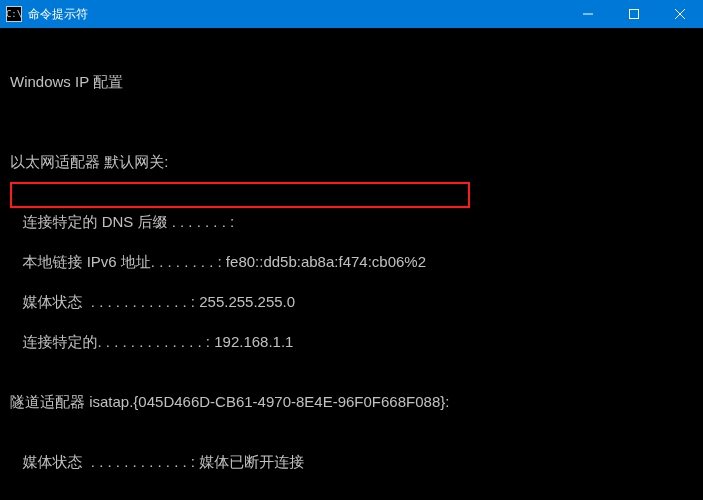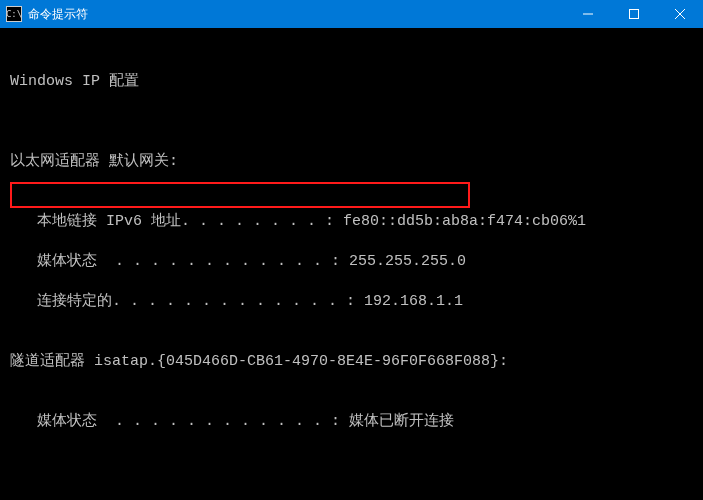--- a/index.html
+++ b/index.html
@@ -4,21 +4,21 @@
 <style>
   * { margin: 0; padding: 0; box-sizing: border-box; }
   html, body { width: 703px; height: 500px; overflow: hidden; font-family: "NSimSun", "SimSun", "Consolas", monospace; }
   .window { width: 703px; height: 500px; background: #000; display: flex; flex-direction: column; }
   .titlebar { height: 28px; background: #0078d7; display: flex; align-items: center; color: #fff; font-size: 12px; }
   .titlebar-icon { width: 16px; height: 16px; margin-left: 6px; margin-right: 6px; background: #000; border: 1px solid #ccc; display: inline-flex; align-items: center; justify-content: center; font-size: 9px; color:#ccc; }
   .titlebar-title { flex: 0 0 auto; }
   .titlebar-spacer { flex: 1 1 auto; }
   .winbtn { width: 46px; height: 28px; display: flex; align-items: center; justify-content: center; color: #fff; }
   .winbtn svg { stroke: #fff; stroke-width: 1; fill: none; }
-  .content { flex: 1 1 auto; background: #000; color: #c0c0c0; font-size: 15px; line-height: 20px; padding: 4px 8px 4px 10px; white-space: pre; letter-spacing: 0px; font-family: Liberation Mono, monospace; overflow: hidden; }
+  .content { flex: 1 1 auto; background: #000; color: #c0c0c0; font-size: 15px; line-height: 20px; padding: 4px 8px 4px 10px; white-space: pre; letter-spacing: 0px; font-family: Liberation Sans, sans-serif; overflow: hidden; }
   .line { white-space: pre; }
   .highlight-box { position: absolute; border: 2px solid #ff1a1a; pointer-events: none; }
   .rel { position: relative; }
 </style>
 </head>
 <body>
 
 <div class="window rel">
   <div class="titlebar">
     <span class="titlebar-icon">C:\</span>
@@ -42,21 +42,22 @@
     </div>
   </div>
 
   <div class="content">
 <div class="line"></div>
 <div class="line">Windows IP 配置</div>
 <div class="line"></div>
 <div class="line"></div>
 <div class="line">以太网适配器 默认网关:</div>
 <div class="line"></div>
-<div class="line">   本地链接 IPv6 地址. . . . . . . . : fe80::dd5b:ab8a:f474:cb06%1</div>
+<div class="line">   连接特定的 DNS 后缀 . . . . . . . :</div>
+<div class="line">   本地链接 IPv6 地址. . . . . . . . : fe80::dd5b:ab8a:f474:cb06%2</div>
 <div class="line">   媒体状态  . . . . . . . . . . . . : 255.255.255.0</div>
 <div class="line">   连接特定的. . . . . . . . . . . . . : 192.168.1.1</div>
 <div class="line"></div>
 <div class="line">隧道适配器 isatap.{045D466D-CB61-4970-8E4E-96F0F668F088}:</div>
 <div class="line"></div>
 <div class="line">   媒体状态  . . . . . . . . . . . . : 媒体已断开连接</div>
 
 <div class="line"></div>
 
 <div class="line"></div>

